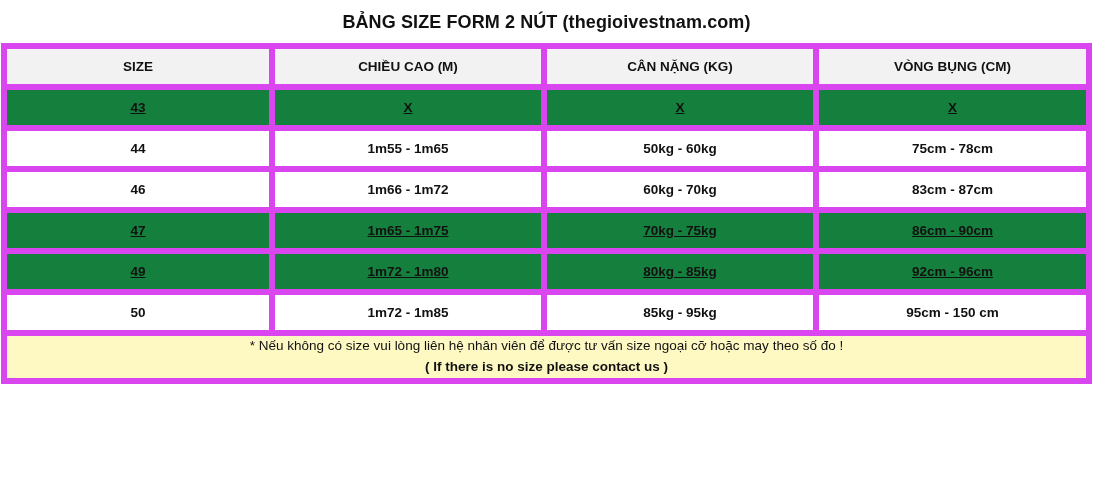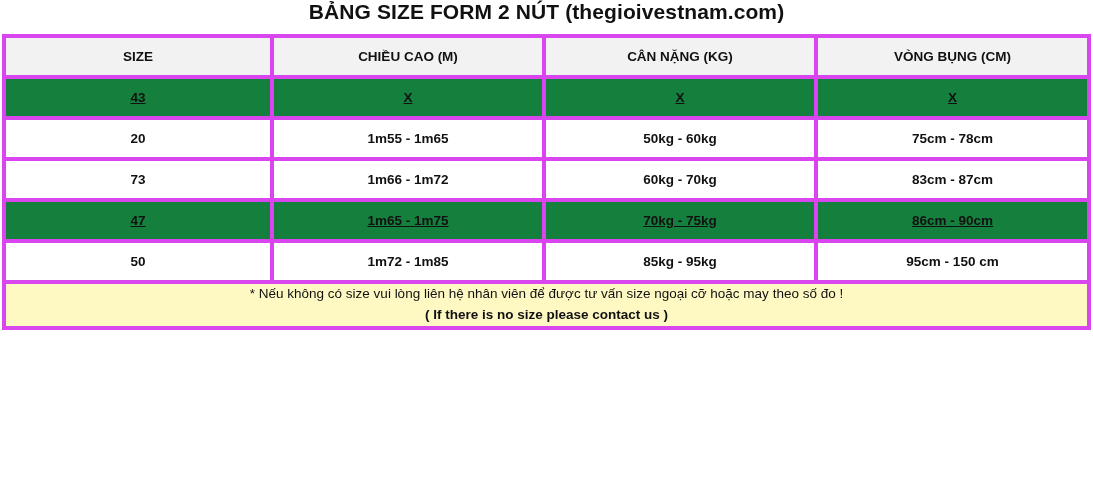--- a/index.html
+++ b/index.html
@@ -15,36 +15,36 @@
     overflow: hidden;
   }
   .page {
     width: 1093px;
     height: 487px;
     box-sizing: border-box;
     position: relative;
   }
   .title {
     text-align: center;
-    font-size: 21px;
+    font-size: 18px;
     font-weight: bold;
     color: #111111;
-    padding-top: 0;
+    padding-top: 12px;
     padding-bottom: 10px;
     letter-spacing: 0.1px;
   }
   table.size-table {
     border-collapse: collapse;
     width: 1085px;
     margin: 0 auto;
     table-layout: fixed;
   }
   table.size-table td,
   table.size-table th {
-    border: 4px solid #d946ef;
+    border: 6px solid #d946ef;
     text-align: center;
     font-size: 13.5px;
     font-weight: bold;
     color: #111111;
     height: 41px;
     padding: 0 4px;
     box-sizing: border-box;
   }
   .col-size   { width: 268px; }
   .col-height { width: 272px; }
@@ -97,36 +97,42 @@
       </tr>
     </thead>
     <tbody>
       <tr class="shade">
         <td class="col-size">43</td>
         <td class="col-height">X</td>
         <td class="col-weight">X</td>
         <td class="col-waist">X</td>
       </tr>
       <tr class="plain">
-        <td class="col-size">20</td>
+        <td class="col-size">44</td>
         <td class="col-height">1m55 - 1m65</td>
         <td class="col-weight">50kg - 60kg</td>
         <td class="col-waist">75cm - 78cm</td>
       </tr>
       <tr class="plain">
-        <td class="col-size">73</td>
+        <td class="col-size">46</td>
         <td class="col-height">1m66 - 1m72</td>
         <td class="col-weight">60kg - 70kg</td>
         <td class="col-waist">83cm - 87cm</td>
       </tr>
       <tr class="shade">
         <td class="col-size">47</td>
         <td class="col-height">1m65 - 1m75</td>
         <td class="col-weight">70kg - 75kg</td>
         <td class="col-waist">86cm - 90cm</td>
+      </tr>
+      <tr class="shade">
+        <td class="col-size">49</td>
+        <td class="col-height">1m72 - 1m80</td>
+        <td class="col-weight">80kg - 85kg</td>
+        <td class="col-waist">92cm - 96cm</td>
       </tr>
       <tr class="plain">
         <td class="col-size">50</td>
         <td class="col-height">1m72 - 1m85</td>
         <td class="col-weight">85kg - 95kg</td>
         <td class="col-waist">95cm - 150 cm</td>
       </tr>
     </tbody>
     <tfoot>
       <tr>

